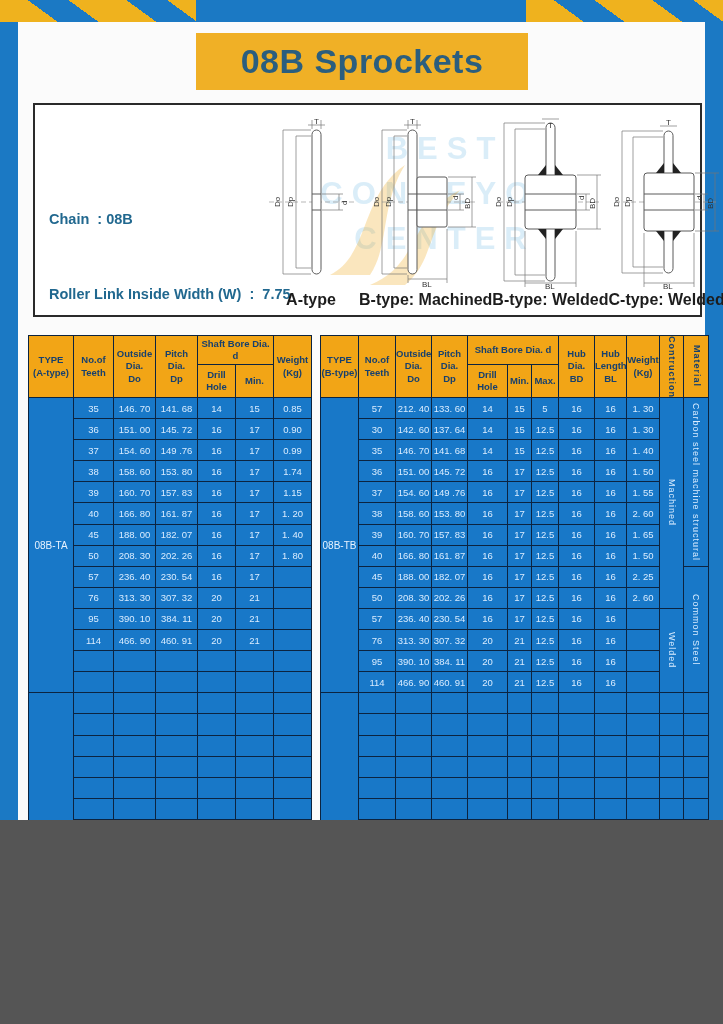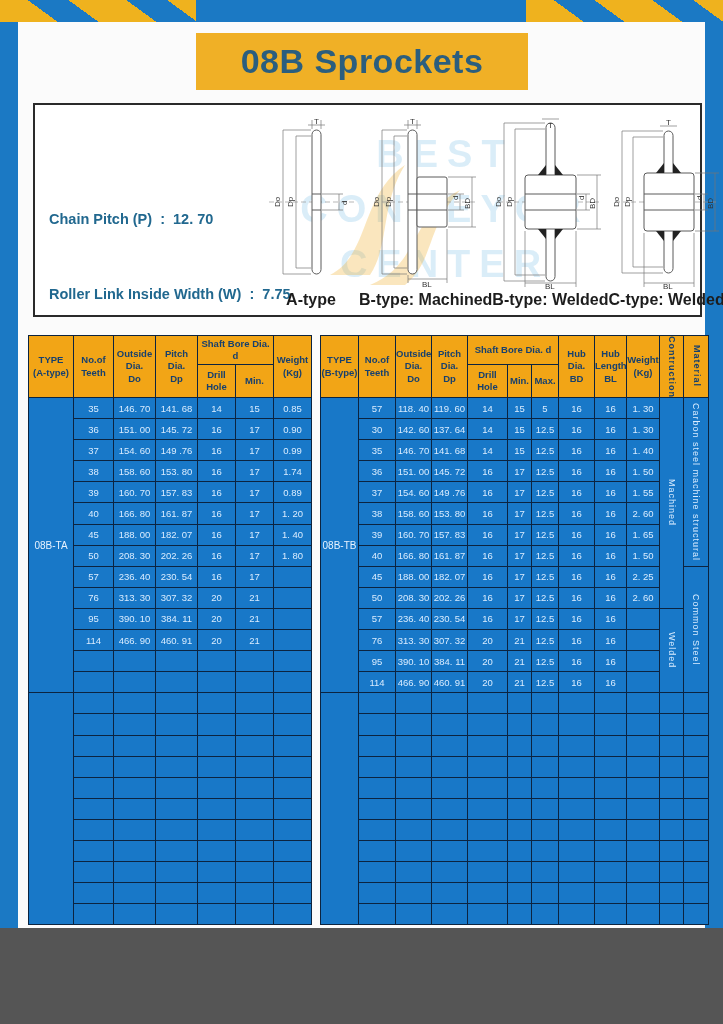--- a/index.html
+++ b/index.html
@@ -1,33 +1,33 @@
 <!DOCTYPE html>
 <html><head>
 <meta charset="utf-8">
 <style>
   html,body{margin:0;padding:0;}
   body{font-family:"Liberation Sans", sans-serif; background:#555;}
-  .page{position:relative;width:723px;height:928px;background:#1B79C4;overflow:hidden;margin:0 auto;}
+  .page{position:relative;width:723px;height:820px;background:#1B79C4;overflow:hidden;margin:0 auto;}
 
   
   .stripes{position:absolute;top:0;height:22px;}
   .stripes-left{left:0;width:196px;background:repeating-linear-gradient(36deg,#EFB21E 0 34px,#1B79C4 34px 58px);}
   .stripes-right{left:526px;width:197px;background:repeating-linear-gradient(36deg,#EFB21E 0 34px,#1B79C4 34px 58px);}
 
   .content-box{position:absolute;left:18px;top:22px;width:687px;height:935px;background:#FBFBFB;}
 
   .title-banner{position:absolute;left:196px;top:33px;width:332px;height:57px;background:#F0B026;
     display:flex;align-items:center;justify-content:center;}
   .title-banner .t{font-size:34px;font-weight:800;color:#2B5E7E;letter-spacing:.5px;}
 
   
   .spec-box{position:absolute;left:33px;top:103px;width:665px;height:210px;background:#fff;border:2px solid #2a2a2a;}
   .spec-lines{position:absolute;left:14px;top:52px;color:#21688F;font-weight:bold;font-size:14.5px;line-height:25px;white-space:pre;}
-  .wm{position:absolute;left:160px;top:22px;width:500px;text-align:center;font-weight:900;font-size:38px;
+  .wm{position:absolute;left:160px;top:22px;width:500px;text-align:center;font-weight:900;font-size:31px;
       letter-spacing:9px;line-height:1.45;color:rgba(88,173,221,0.22);pointer-events:none;}
   .wm-swoosh{position:absolute;left:275px;top:30px;opacity:.28;pointer-events:none;}
 
   .figs{position:absolute;left:228px;top:6px;right:6px;bottom:4px;display:flex;}
   .fig{flex:1;display:flex;flex-direction:column;align-items:center;justify-content:flex-end;}
   .fig svg{display:block;}
   .fig .cap{font-size:16px;color:#1d1d1d;font-weight:bold;margin-top:2px;margin-bottom:2px;white-space:nowrap;}
   .dwg line,.dwg path,.dwg rect{stroke:#5a5a5a;stroke-width:1;fill:none;}
   .dwg .solid{fill:#fff;}
   .dwg .weld{fill:#222;stroke:none;}
@@ -84,21 +84,21 @@
       <div>BEST</div>
       <div>CONVEYOR</div>
       <div>CENTER</div>
     </div>
     <svg class="wm-swoosh" width="170" height="160" viewBox="0 0 170 160">
       <path d="M20 140 C 60 120, 50 60, 95 30 C 70 70, 80 110, 60 140 Z" fill="#F0A818"></path>
       <path d="M60 150 C 110 130, 100 80, 150 55 C 115 95, 125 125, 95 150 Z" fill="#F0A818"></path>
     </svg>
 
     <div class="spec-lines">
-      <div>Chain Pitch (P)  :  12. 70</div>
+      <div>Chain  : 08B</div>
       <div>Roller Link Inside Width (W)  :  7.75</div>
       <div>Roller Diameter (Dr)  : 8.51</div>
       <div>Teeth Width (T)  :  7.2</div>
     </div>
 
     <div class="figs">
 
       <div class="fig">
         <svg class="dwg" width="96" height="172" viewBox="0 0 96 172">
           <line class="cl" x1="6" y1="85" x2="92" y2="85"></line>
@@ -299,21 +299,21 @@
           <td>16</td>
           <td>17</td>
           <td>1.74</td>
         </tr>
         <tr>
           <td>39</td>
           <td>160. 70</td>
           <td>157. 83</td>
           <td>16</td>
           <td>17</td>
-          <td>0.89</td>
+          <td>1.15</td>
         </tr>
         <tr>
           <td>40</td>
           <td>166. 80</td>
           <td>161. 87</td>
           <td>16</td>
           <td>17</td>
           <td>1. 20</td>
         </tr>
         <tr>
@@ -512,22 +512,22 @@
       <tr class="h2">
         <th>Drill Hole</th>
         <th>Min.</th>
         <th>Max.</th>
       </tr>
     </thead>
     <tbody id="right-tbody">
         <tr>
           <td class="type" rowspan="14">08B-TB</td>
           <td>57</td>
-          <td>118. 40</td>
-          <td>119. 60</td>
+          <td>212. 40</td>
+          <td>133. 60</td>
           <td>14</td>
           <td>15</td>
           <td>5</td>
           <td>16</td>
           <td>16</td>
           <td>1. 30</td>
           <td class="vert" rowspan="10">Machined</td>
           <td class="vert" rowspan="8">Carbon steel  machine structural</td>
         </tr>
         <tr>

